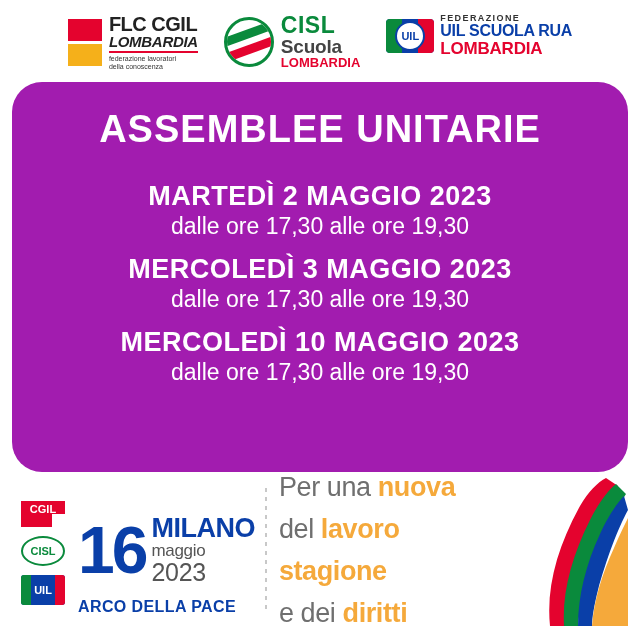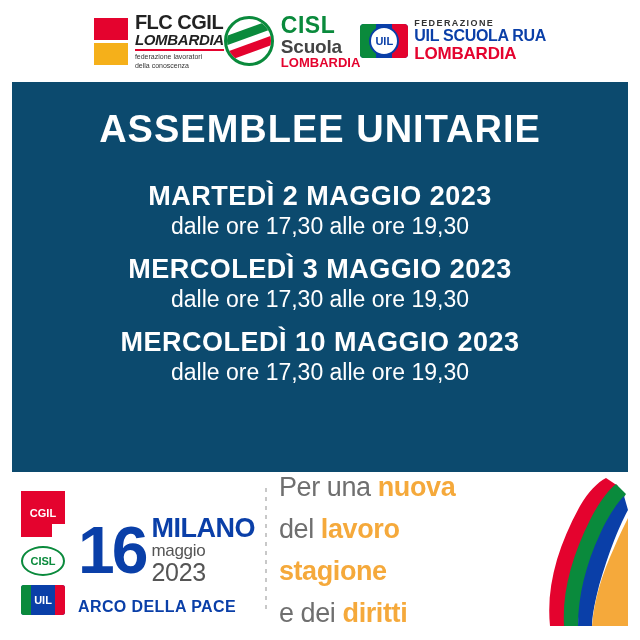--- a/index.html
+++ b/index.html
@@ -19,23 +19,24 @@
     height: 640px;
     background: #ffffff;
     box-sizing: border-box;
   }
 
   
   .header {
     position: relative;
     height: 82px;
     display: flex;
-    align-items: center;
-    justify-content: center;
-    padding: 4px 12px;
+    align-items: flex-start;
+    justify-content: center;
+    gap: 26px;
+    padding: 14px 12px;
     box-sizing: border-box;
   }
 
   
   .flc-logo {
     display: flex;
     align-items: center;
     gap: 7px;
   }
   .flc-marks {
@@ -179,26 +180,27 @@
     font-weight: bold;
     color: #e4032e;
     letter-spacing: -0.2px;
   }
 
   
   .body-orange {
     position: relative;
     margin: 0 12px;
     height: 390px;
-    background: #0c4a6e;
+    background: #a21caf;
     display: flex;
     flex-direction: column;
     align-items: center;
     box-sizing: border-box;
     padding-top: 26px;
+    border-radius: 30px;
   }
   .main-title {
     font-size: 38px;
     font-weight: bold;
     color: #ffffff;
     letter-spacing: 1px;
     text-align: center;
     margin-bottom: 30px;
   }
   .date-block {
@@ -233,29 +235,29 @@
     width: 62px;
     display: flex;
     flex-direction: column;
     justify-content: center;
     align-items: center;
     gap: 9px;
     padding-top: 6px;
   }
   .u-cgil {
     width: 44px;
-    height: 46px;
+    height: 26px;
     background: #e4032e;
     color: #ffffff;
     font-size: 11px;
     font-weight: bold;
     display: flex;
     align-items: flex-start;
     justify-content: center;
-    padding-top: 16px;
+    padding-top: 2px;
     box-sizing: border-box;
     position: relative;
   }
   .u-cgil::after {
     content: "";
     position: absolute;
     right: 0;
     bottom: 0;
     width: 13px;
     height: 13px;

